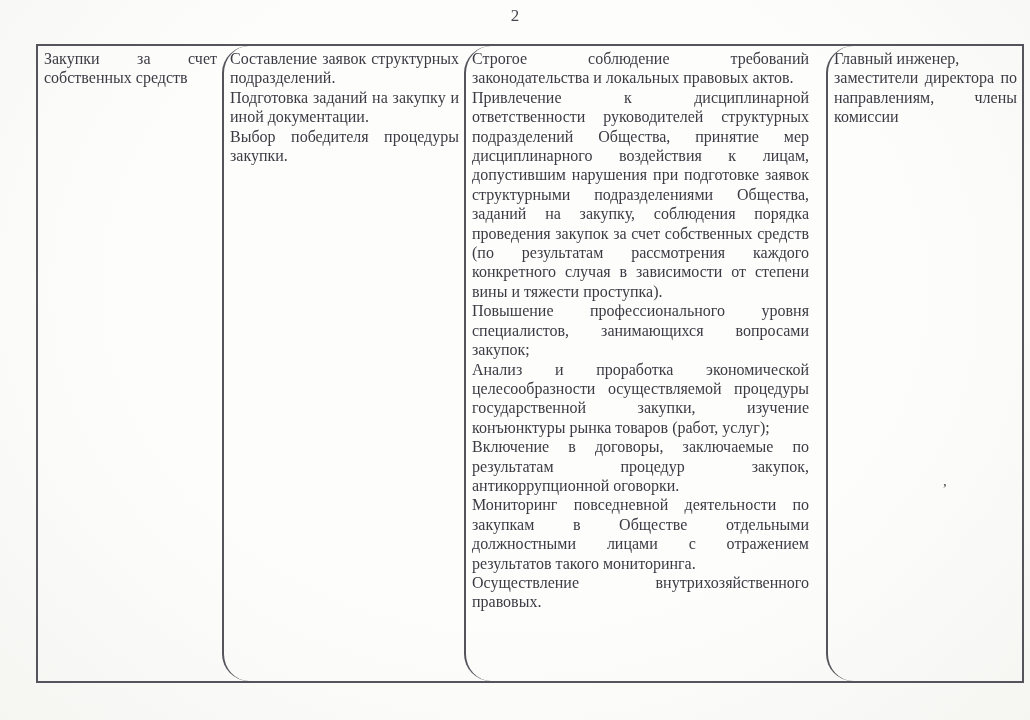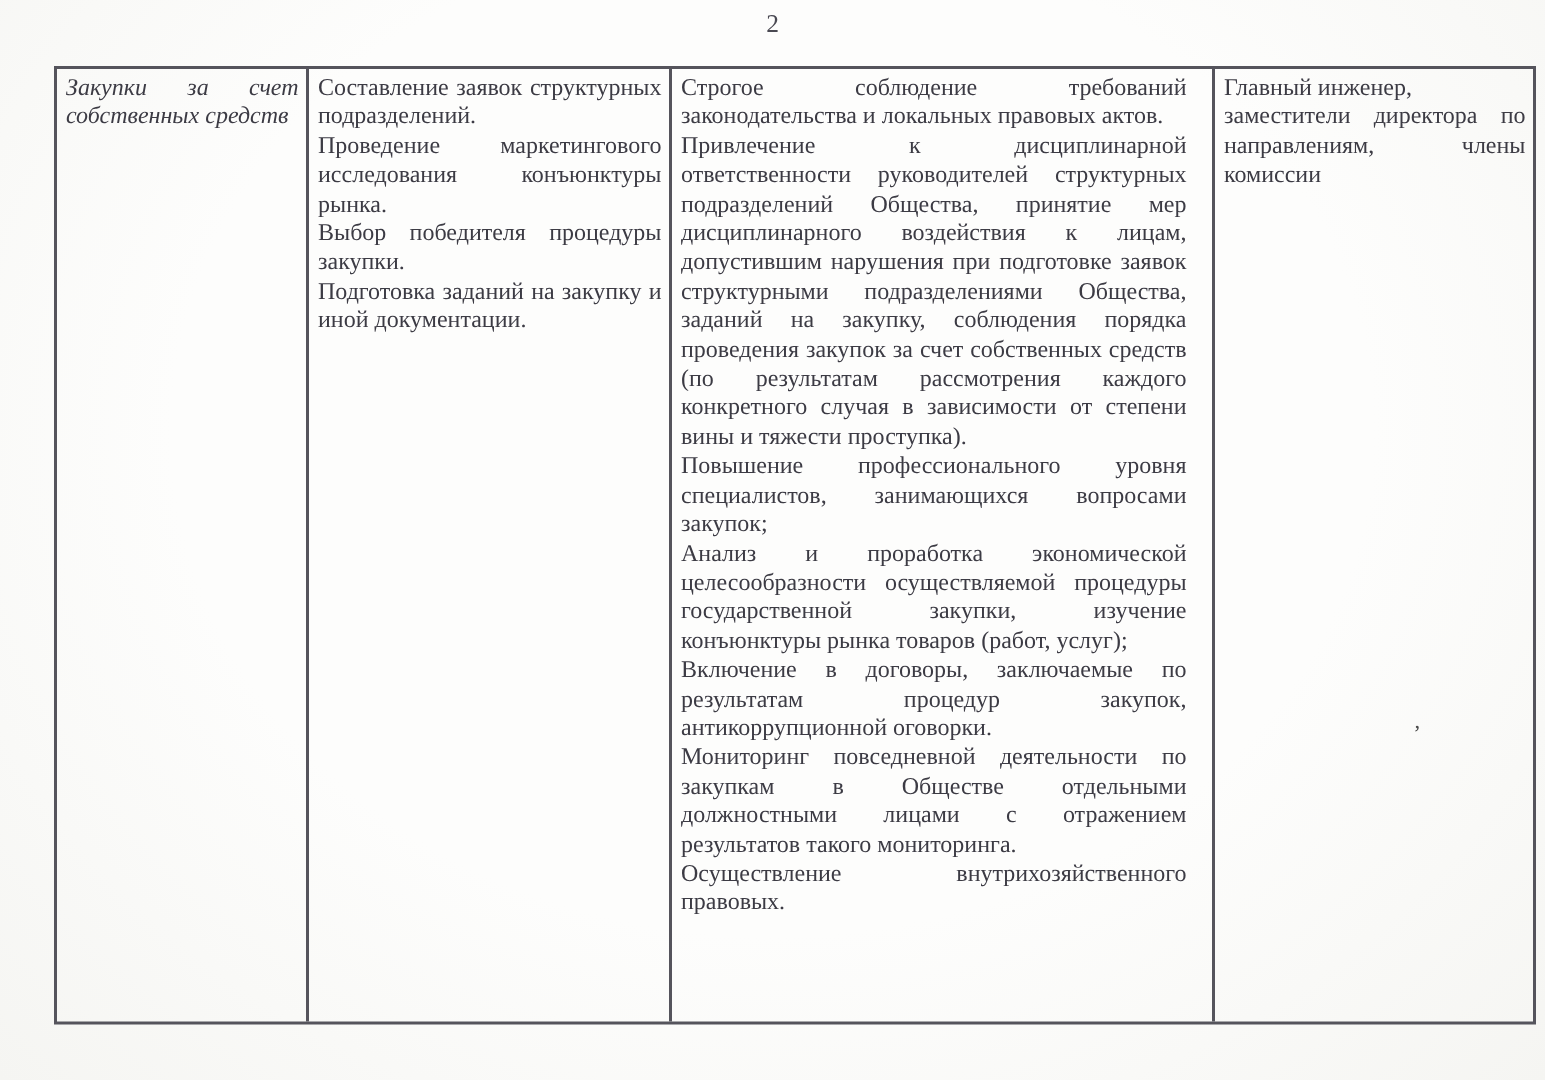--- a/index.html
+++ b/index.html
@@ -26,22 +26,22 @@
     border: 2px solid #55545c;
     background: transparent;
   }
   .cell {
     height: 100%;
     padding: 3px 5px 0 6px;
     font-size: 16px;
     line-height: 19.4px;
     overflow: hidden;
   }
-  .cell + .cell { border-left: 2px solid #55545c; }
-  .cell-1 { width: 166px; font-style: italic; }
+  .cell + .cell { border-left: 2px solid #55545c; border-radius: 27px; }
+  .cell-1 { width: 184px; }
   .cell-2 { width: 242px; }
   .cell-3 { width: 350px; }
   .cell-4 { flex: 1; margin-left: 12px; }
   .para { text-align: justify; text-justify: inter-word; }
   .speck {
     position: absolute; left: 943px; top: 473px;
     font-size: 15px; color: #4c4c4c;
   }
 </style>
 </head>
@@ -50,23 +50,22 @@
 <div class="scan-bg"></div>
 
 <div class="page-number">2</div>
 
 <div class="doc-table">
   <div class="cell cell-1">
       <p class="para">Закупки за счет собственных средств</p>
     </div>
   <div class="cell cell-2">
       <p class="para">Составление заявок структурных подразделений.</p>
-      <p class="para">Проведение маркетингового исследования конъюнктуры рынка.</p>
+      <p class="para">Подготовка заданий на закупку и иной документации.</p>
       <p class="para">Выбор победителя процедуры закупки.</p>
-      <p class="para">Подготовка заданий на закупку и иной документации.</p>
     </div>
   <div class="cell cell-3">
       <p class="para">Строгое соблюдение требований законодательства и локальных правовых актов.</p>
       <p class="para">Привлечение к дисциплинарной ответственности руководителей структурных подразделений Общества, принятие мер дисциплинарного воздействия к лицам, допустившим нарушения при подготовке заявок структурными подразделениями Общества, заданий на закупку, соблюдения порядка проведения закупок за счет собственных средств (по результатам рассмотрения каждого конкретного случая в зависимости от степени вины и тяжести проступка).</p>
       <p class="para">Повышение профессионального уровня специалистов, занимающихся вопросами закупок;</p>
       <p class="para">Анализ и проработка экономической целесообразности осуществляемой процедуры государственной закупки, изучение конъюнктуры рынка товаров (работ, услуг);</p>
       <p class="para">Включение в договоры, заключаемые по результатам процедур закупок, антикоррупционной оговорки.</p>
       <p class="para">Мониторинг повседневной деятельности по закупкам в Обществе отдельными должностными лицами с отражением результатов такого мониторинга.</p>
       <p class="para">Осуществление внутрихозяйственного правовых.</p>
     </div>

